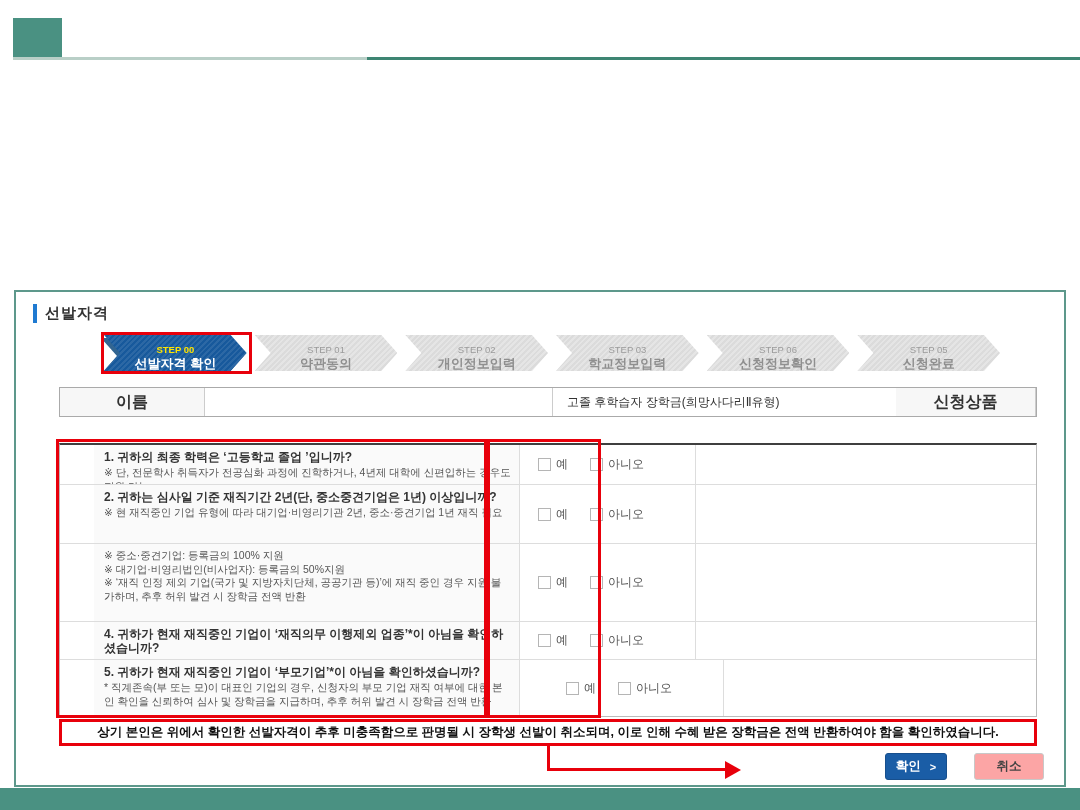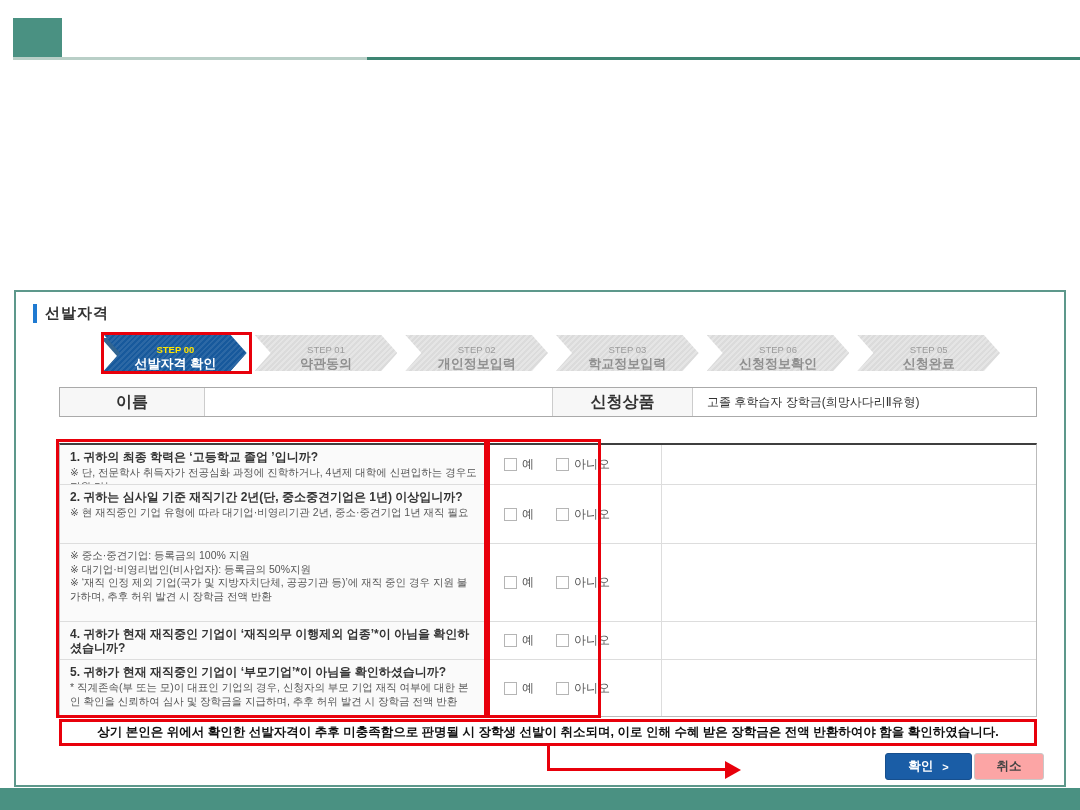--- a/index.html
+++ b/index.html
@@ -44,22 +44,22 @@
   .info-table .cell { height:100%; display:flex; align-items:center; overflow:hidden; }
   .info-table .label { background:#f7f7f7; justify-content:center; font-size:16px; font-weight:bold; color:#333; }
   .info-table .val { padding-left:14px; font-size:12px; color:#333; }
   .c-name-label { width:145px; border-right:1px solid #ccc; }
   .c-name-val { width:348px; border-right:1px solid #ccc; }
   .c-prod-label { width:140px; border-right:1px solid #ccc; }
   .c-prod-val { flex:1; }
 
   
   .q-table { position:absolute; left:43px; top:151px; width:978px; border:1px solid #bbb; border-top:2px solid #3f3f3f; background:#fff; }
-  .q-row { display:flex; border-bottom:1px solid #ddd; }
-  .q-row:last-child { border-bottom:none; }
+  .q-row { display:flex; border-bottom:1px solid #ddd;padding-left:34px; }
+  .q-row:last-child { border-bottom:none;gap:28px; }
   .q-cell { width:426px; background:#fafafa; border-right:1px solid #ddd; padding:5px 8px 4px 10px; overflow:hidden; }
   .q-title { font-size:12px; font-weight:bold; color:#333; line-height:14px; margin-bottom:2px; }
   .q-note { font-size:10.5px; color:#555; line-height:13.6px; }
   .opt-cell { width:176px; border-right:1px solid #ddd; display:flex; align-items:center; gap:22px; padding-left:18px; overflow:hidden; }
   .q-spacer { flex:1; }
   .r1 { height:40px; } .r2 { height:59px; } .r3 { height:78px; } .r4 { height:38px; } .r5 { height:56px; }
   .opt { display:flex; align-items:center; gap:5px; cursor:pointer; }
   .cb { width:13px; height:13px; border:1px solid #b5b5b5; background:#fff; display:inline-block; }
   .opt-label { font-size:12px; color:#555; }
 
@@ -74,21 +74,21 @@
 
   
   .arrow-v { position:absolute; left:531px; top:454px; width:3px; height:25px; background:#e8000b; }
   .arrow-h { position:absolute; left:531px; top:476px; width:178px; height:3px; background:#e8000b; }
   .arrow-head { position:absolute; left:709px; top:469px; width:0; height:0;
                 border-left:16px solid #e8000b; border-top:9px solid transparent; border-bottom:9px solid transparent; }
 
   
   .btn { position:absolute; top:461px; height:27px; display:flex; align-items:center; justify-content:center;
          font-size:12.5px; font-weight:bold; border-radius:3px; cursor:pointer; }
-  .btn-confirm { left:869px; width:87px; background:#1a5da6; color:#fff; border:1px solid #174f8d; gap:9px; }
+  .btn-confirm { left:869px; width:62px; background:#1a5da6; color:#fff; border:1px solid #174f8d; gap:9px; }
   .btn-confirm .arr { font-size:11px; font-weight:bold; }
   .btn-cancel { left:958px; width:70px; background:#fca5a5; color:#444; border:1px solid #c8c8c8;text-align:right; }
 </style>
 </head>
 <body>
 
 <div id="stage">
 
   <div class="hdr-square"></div>
   <div class="hdr-line-light"></div>
@@ -135,22 +135,22 @@
           <span class="stepno">STEP 05</span>
           <span class="stepname">신청완료</span>
         </div>
       </div>
     </div>
     <div class="step0-redbox"></div>
 
     <div class="info-table">
       <div class="cell label c-name-label">이름</div>
       <div class="cell val c-name-val"></div>
+      <div class="cell val c-prod-val">고졸 후학습자 장학금(희망사다리Ⅱ유형)</div>
       <div class="cell label c-prod-label">신청상품</div>
-      <div class="cell val c-prod-val">고졸 후학습자 장학금(희망사다리Ⅱ유형)</div>
     </div>
 
     <div class="q-table">
 
       <div class="q-row r1">
         <div class="q-cell">
           <div class="q-title">1. 귀하의 최종 학력은 ‘고등학교 졸업 ’입니까?</div>
           <div class="q-note">※ 단, 전문학사 취득자가 전공심화 과정에 진학하거나, 4년제 대학에 신편입하는 경우도 지원 가능</div>
         </div>
         <div class="opt-cell">

